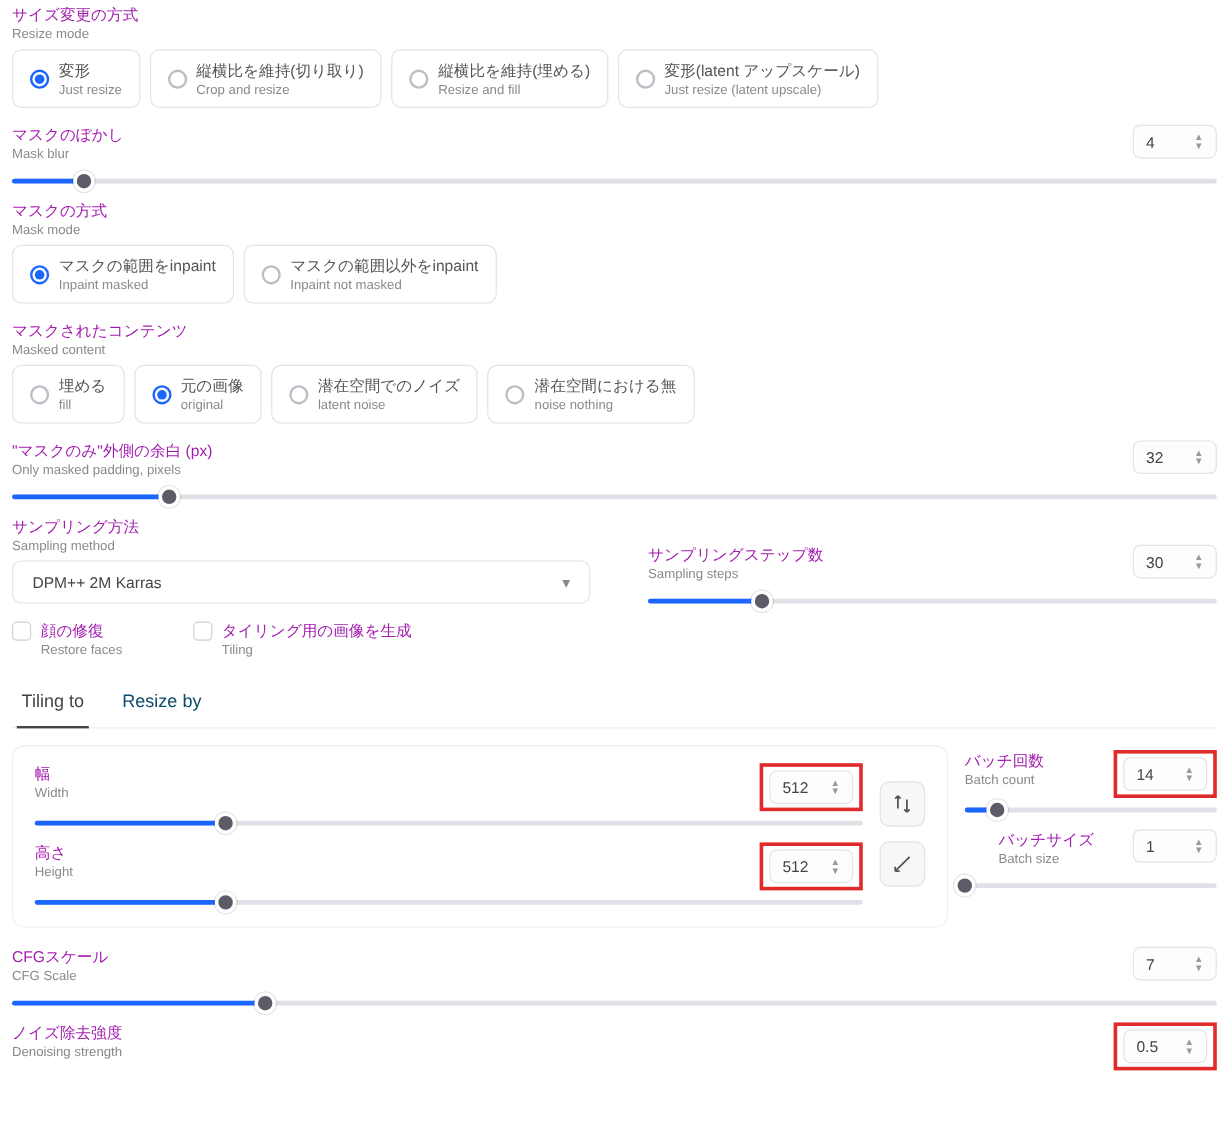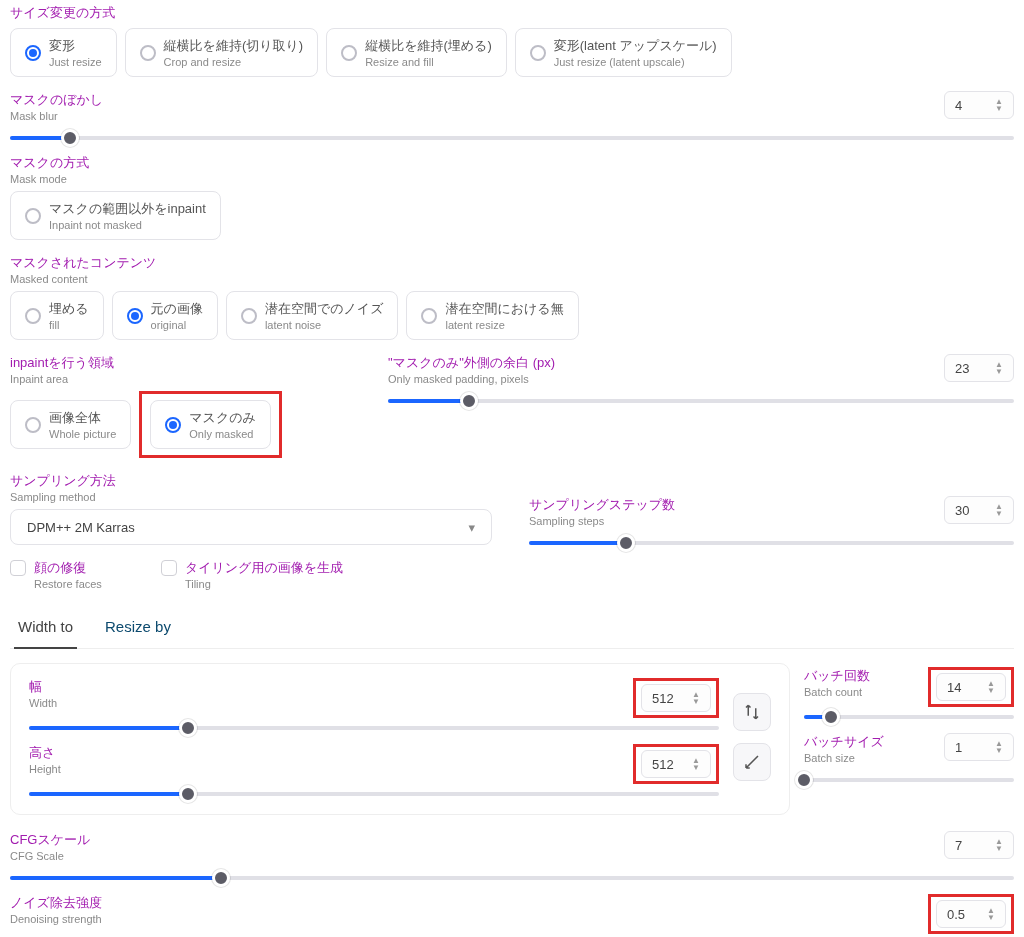--- a/index.html
+++ b/index.html
@@ -38,20 +38,21 @@
   .icon-stack { display: flex; flex-direction: column; gap: 12px; justify-content: center; }
   .num-redwrap { border: 3px solid #e12b2b; padding: 3px 5px; display: inline-block; }
   .num-redwrap .numbox { border-color: #e3e3e8; }
 </style>
 </head>
 <body>
 
 <div class="section">
   <div class="label-block">
     <div class="lbl-jp">サイズ変更の方式</div>
+    <div class="lbl-en">Resize mode</div>
   </div>
   <div class="radio-row" id="resize-mode-opts">
       <div class="radio-opt selected">
         <span class="circle"></span>
         <div class="radio-txt">
           <div class="jp">変形</div>
           <div class="en">Just resize</div>
         </div>
       </div>
       <div class="radio-opt">
@@ -99,20 +100,27 @@
     <div class="slider-thumb" style="left:6%"></div>
   </div>
 </div>
 
 <div class="section">
   <div class="label-block">
     <div class="lbl-jp">マスクの方式</div>
     <div class="lbl-en">Mask mode</div>
   </div>
   <div class="radio-row" id="mask-mode-opts">
+      <div class="radio-opt selected">
+        <span class="circle"></span>
+        <div class="radio-txt">
+          <div class="jp">マスクの範囲をinpaint</div>
+          <div class="en">Inpaint masked</div>
+        </div>
+      </div>
       <div class="radio-opt">
         <span class="circle"></span>
         <div class="radio-txt">
           <div class="jp">マスクの範囲以外をinpaint</div>
           <div class="en">Inpaint not masked</div>
         </div>
       </div>
     </div>
 </div>
 
@@ -140,75 +148,51 @@
         <span class="circle"></span>
         <div class="radio-txt">
           <div class="jp">潜在空間でのノイズ</div>
           <div class="en">latent noise</div>
         </div>
       </div>
       <div class="radio-opt">
         <span class="circle"></span>
         <div class="radio-txt">
           <div class="jp">潜在空間における無</div>
-          <div class="en">latent resize</div>
+          <div class="en">noise nothing</div>
         </div>
       </div>
     </div>
 </div>
 
 <div class="section two-col">
-  <div style="flex:0 0 340px">
-    <div class="label-block">
-      <div class="lbl-jp">inpaintを行う領域</div>
-      <div class="lbl-en">Inpaint area</div>
-    </div>
-    <div class="radio-row" id="inpaint-area-opts" style="align-items:center">
-        <div class="radio-opt">
-          <span class="circle"></span>
-          <div class="radio-txt">
-            <div class="jp">画像全体</div>
-            <div class="en">Whole picture</div>
-          </div>
-        </div>
-        <div class="red-box-pad">
-          <div class="radio-opt selected">
-            <span class="circle"></span>
-            <div class="radio-txt">
-              <div class="jp">マスクのみ</div>
-              <div class="en">Only masked</div>
-            </div>
-          </div>
-        </div>
-      </div>
-  </div>
   <div>
     <div style="display:flex;align-items:flex-start;gap:14px;">
       <div style="flex:1">
         <div class="label-block">
           <div class="lbl-jp">"マスクのみ"外側の余白 (px)</div>
           <div class="lbl-en">Only masked padding, pixels</div>
         </div>
       </div>
       <div class="numbox">
-        <span>23</span>
+        <span>32</span>
         <span class="spin">
             <div style="font-size:8px;line-height:7px">▲</div>
             <div style="font-size:8px;line-height:7px">▼</div>
           </span>
       </div>
     </div>
     <div class="slider-track">
       <div class="slider-fill" style="width:13%"></div>
       <div class="slider-thumb" style="left:13%"></div>
     </div>
   </div>
 </div>
 
-<div class="section" style="display:flex;gap:19px;align-items:flex-end">
+<div class="section" style="display:flex;gap:30px;align-items:flex-end">
   <div style="flex:0 0 500px">
     <div class="label-block">
       <div class="lbl-jp">サンプリング方法</div>
       <div class="lbl-en">Sampling method</div>
     </div>
     <div class="select-box">
       <span>DPM++ 2M Karras</span>
       <span style="color:#888">▾</span>
     </div>
   </div>
@@ -246,21 +230,21 @@
   <div class="chk">
     <div class="chk-box"></div>
     <div>
       <div class="lbl-jp">タイリング用の画像を生成</div>
       <div class="lbl-en">Tiling</div>
     </div>
   </div>
 </div>
 
 <div class="tabs">
-  <div class="tab active">Width to</div>
+  <div class="tab active">Tiling to</div>
   <div class="tab">Resize by</div>
 </div>
 
 <div class="dim-panel">
   <div class="dim-left">
     <div style="display:flex;gap:14px;align-items:stretch">
       <div style="flex:1">
 
         <div class="dim-row">
           <div style="display:flex;align-items:flex-start;gap:14px;">
@@ -344,21 +328,21 @@
           </div>
         </div>
       </div>
       <div class="slider-track">
         <div class="slider-fill" style="width:13%"></div>
         <div class="slider-thumb" style="left:13%"></div>
       </div>
     </div>
 
     <div class="dim-row" style="margin-bottom:0">
-      <div style="display:flex;align-items:flex-start;gap:10px;">
+      <div style="display:flex;align-items:flex-start;gap:10px;margin-left:28px;">
         <div style="flex:1">
           <div class="label-block">
             <div class="lbl-jp">バッチサイズ</div>
             <div class="lbl-en">Batch size</div>
           </div>
         </div>
         <div class="numbox">
           <span>1</span>
           <span class="spin">
               <div style="font-size:8px;line-height:7px">▲</div>

